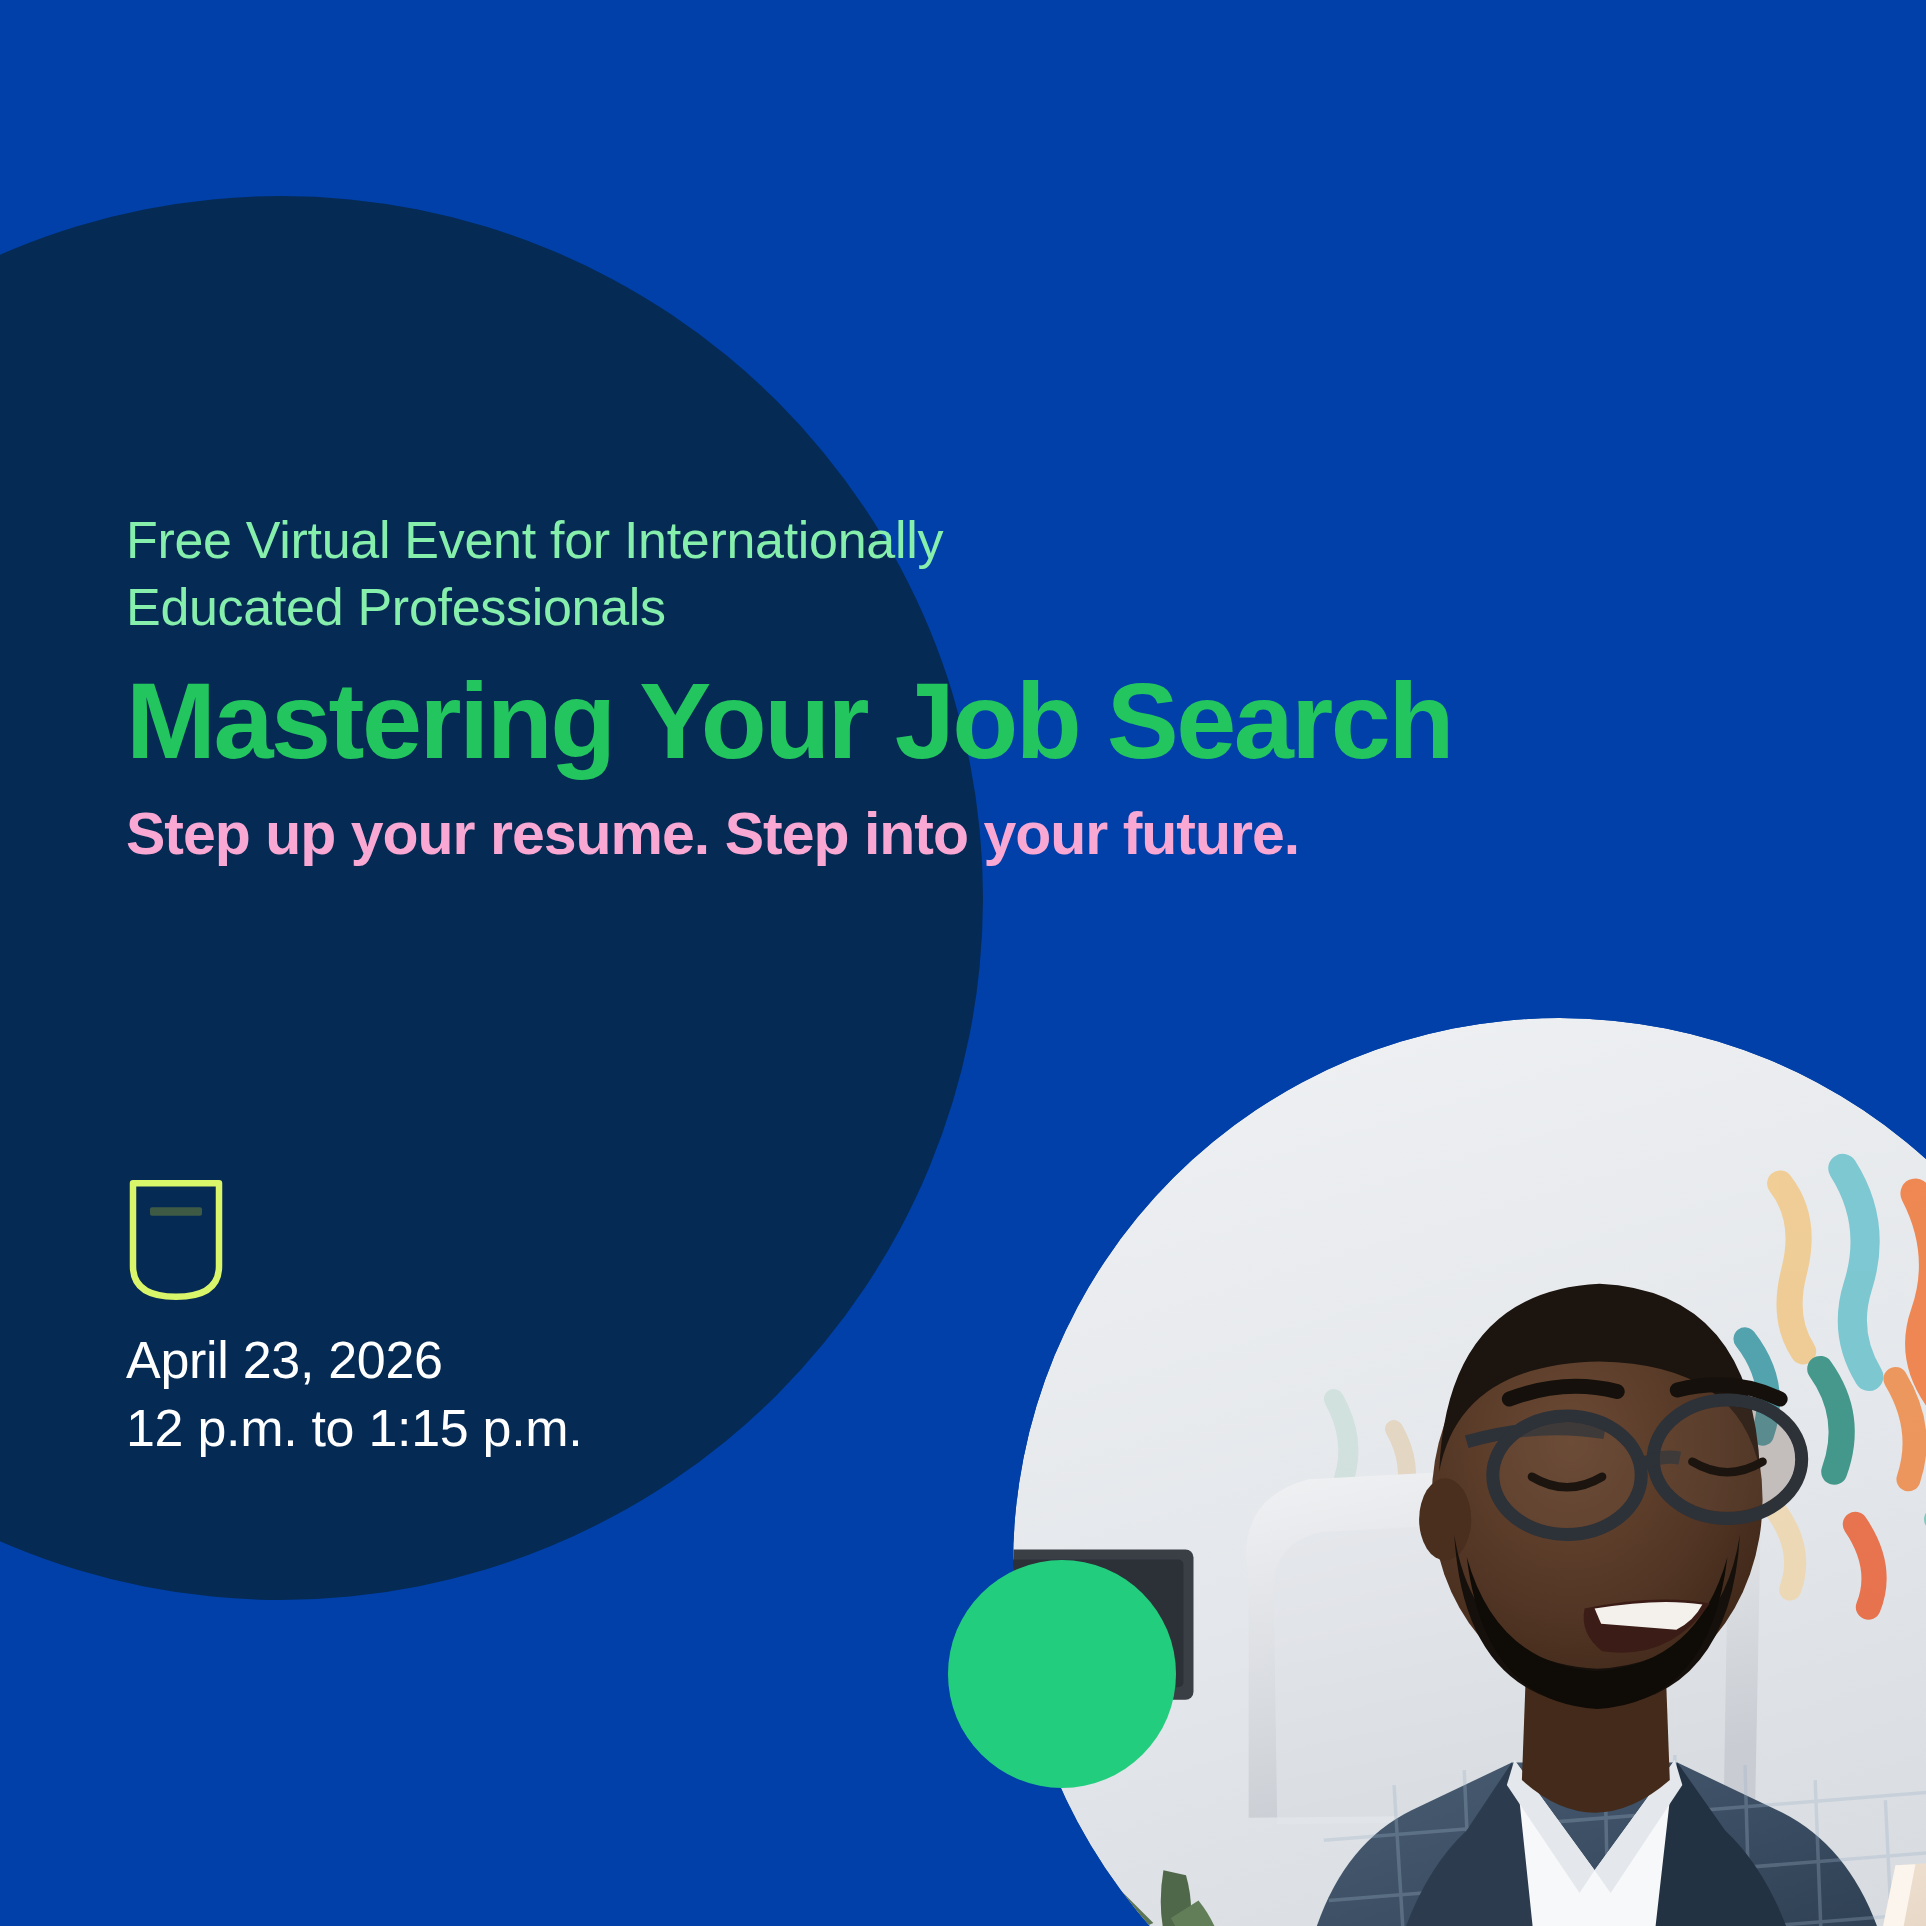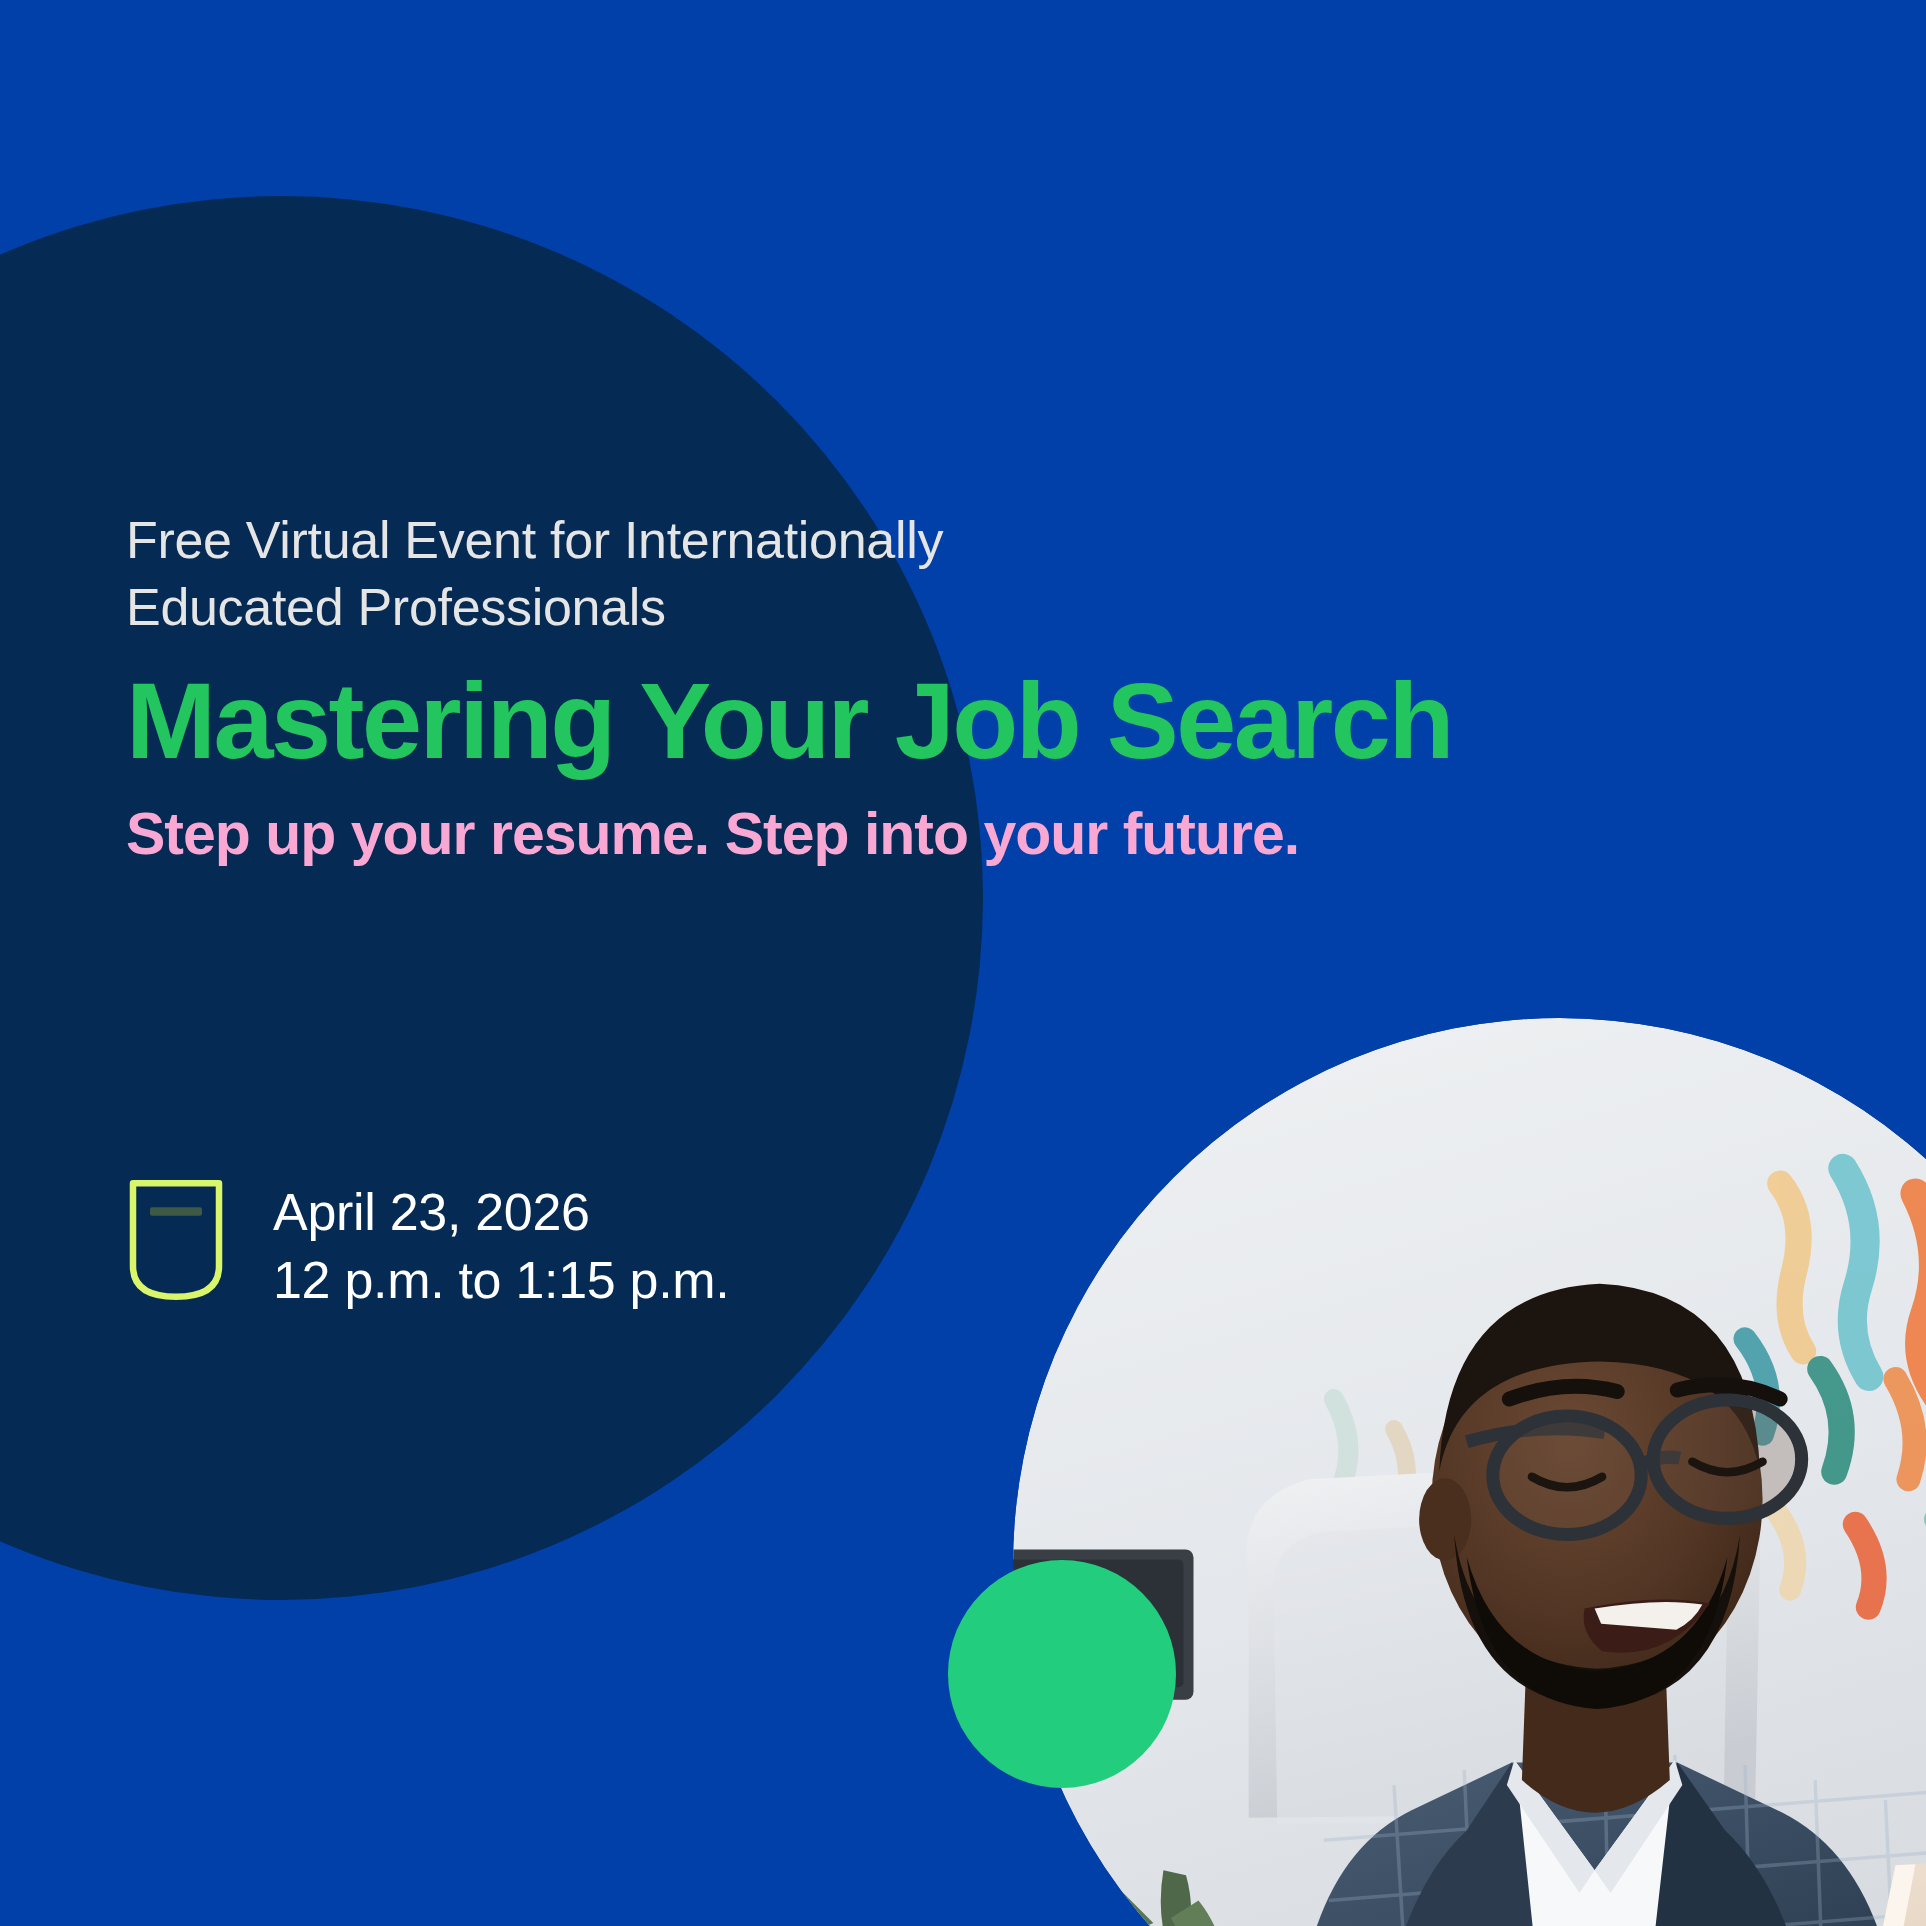--- a/index.html
+++ b/index.html
@@ -56,21 +56,21 @@
   }
 
   
   .content {
     position: absolute;
     left: 126px;
     top: 507px;
     width: 1675px;
   }
   .eyebrow {
-    color: #e5e5e5;
+    color: #86efac;
     font-size: 52px;
     line-height: 1.28;
     font-weight: 400;
     letter-spacing: -0.3px;
     margin: 0;
     white-space: pre-line;
   }
   .headline {
     color: #22c55e;
     font-size: 108px;
@@ -88,21 +88,22 @@
     margin: 22px 0 0 0;
   }
 
   
   .date-row {
     position: absolute;
     left: 126px;
     top: 1176px;
     display: flex;
     align-items: flex-start;
-    gap: 47px;
+    gap: 20px;
+    flex-direction: column;
   }
   .cal-icon { width: 100px; height: 128px; flex: none; }
   .date-text {
     color: #FFFFFF;
     font-size: 52px;
     line-height: 1.30;
     font-weight: 400;
     letter-spacing: -0.3px;
     white-space: pre-line;
     margin: 0;

